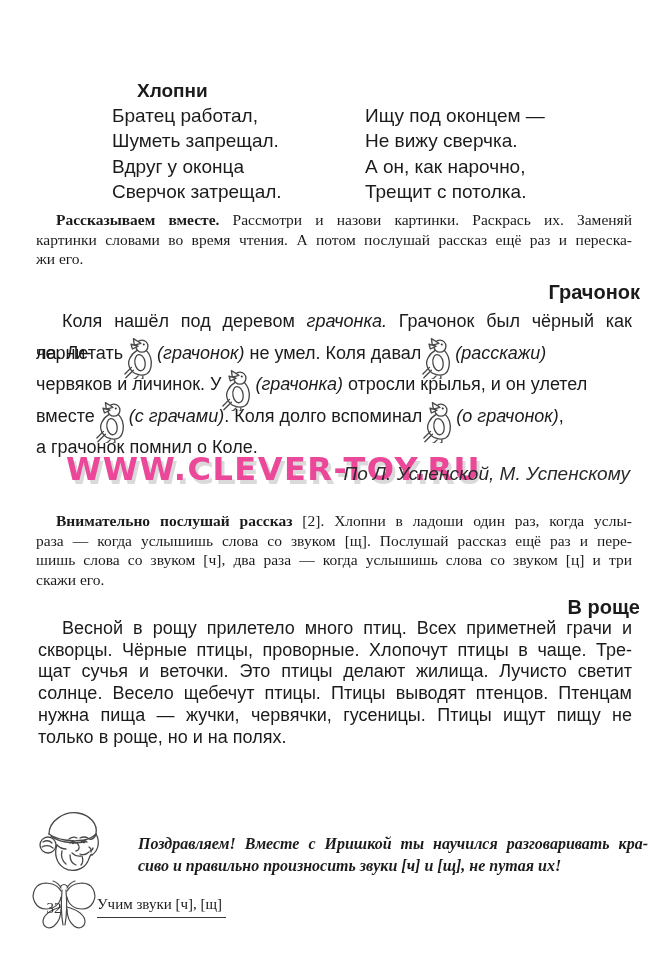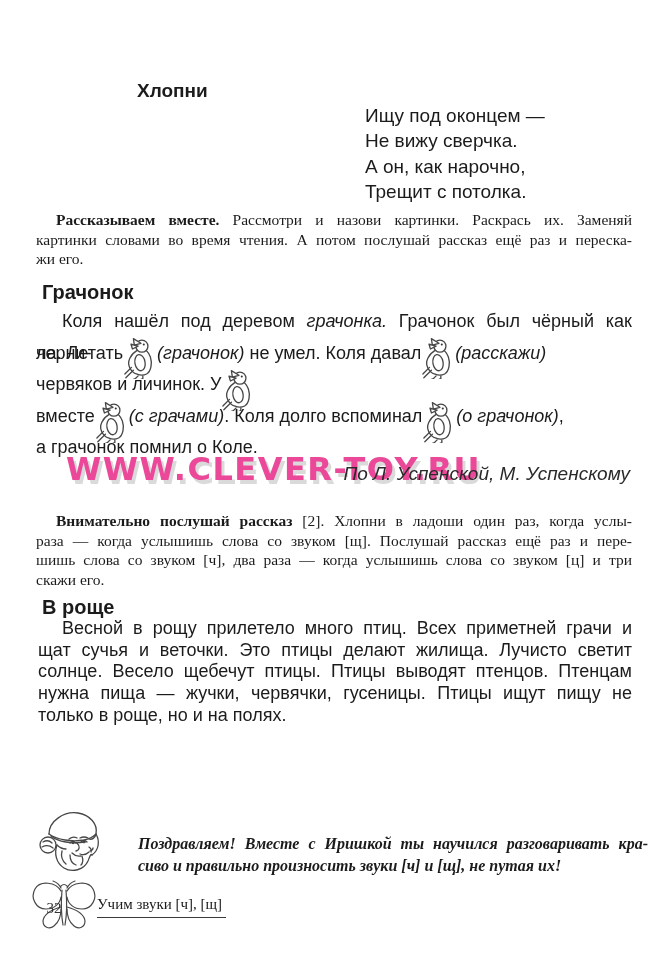--- a/index.html
+++ b/index.html
@@ -13,21 +13,21 @@
   
   .serifline { font-family:"Liberation Serif", serif; font-size:15.5px; line-height:19.5px; }
   .just { text-align:justify; text-align-last:justify; }
   .lead { font-weight:bold; }
 
   
   .poem-title { font-family:"Liberation Sans", sans-serif; font-weight:bold; font-size:19px; }
   .poem-col { font-family:"Liberation Sans", sans-serif; font-size:19px; line-height:25.3px; }
 
   
-  .story-title { font-family:"Liberation Sans", sans-serif; font-weight:bold; font-size:20px; text-align:left; }
+  .story-title { font-family:"Liberation Sans", sans-serif; font-weight:bold; font-size:20px; text-align:right; }
   .s-sans { font-family:"Liberation Sans", sans-serif; font-size:18px; }
   .srow { height:31.6px; display:flex; align-items:center; overflow:visible; }
   .srow-text { height:31.6px; line-height:31.6px; }
   .it { font-style:italic; }
   .chick { width:34px; height:44px; flex:none; position:relative; top:4px; }
 
   .story2-line { font-family:"Liberation Sans", sans-serif; font-size:18px; line-height:21.7px; }
 
   
   .watermark {
@@ -72,20 +72,26 @@
           <path d="M8.5,9.5 L16,11.5 L10,14.5 Z"></path>
         </g>
         <circle cx="22" cy="9.8" r="1.1" fill="#333333"></circle>
       </symbol>
     </defs>
   </svg>
 
 
   <div class="abs poem-title" style="left:137px; top:80px;">Хлопни</div>
 
+  <div class="abs poem-col" style="left:112px; top:103px;">
+    <div>Братец работал,</div>
+    <div>Шуметь запрещал.</div>
+    <div>Вдруг у оконца</div>
+    <div>Сверчок затрещал.</div>
+  </div>
   <div class="abs poem-col" style="left:365px; top:103px;">
     <div>Ищу под оконцем —</div>
     <div>Не вижу сверчка.</div>
     <div>А он, как нарочно,</div>
     <div>Трещит с потолка.</div>
   </div>
 
   <div class="abs" style="left:36px; top:210px; width:596px;">
     <div class="serifline just"><span style="display:inline-block; width:20px;"></span><span class="lead">Рассказываем вместе.</span><span> Рассмотри и назови картинки. Раскрась их. Заменяй</span></div>
     <div class="serifline just">картинки словами во время чтения. А потом послушай рассказ ещё раз и переска-</div>
@@ -107,20 +113,21 @@
           <use href="#chick"></use>
         </svg>
       <span class="it">(расскажи)</span>
     </div>
 
     <div class="srow">
       <span>червяков и личинок. У</span>
       <svg class="chick">
           <use href="#chick"></use>
         </svg>
+      <span><span class="it">(грачонка)</span><span> отросли крылья, и он улетел</span></span>
     </div>
 
     <div class="srow">
       <span>вместе</span>
       <svg class="chick">
           <use href="#chick"></use>
         </svg>
       <span><span class="it">(с грачами)</span><span>. Коля долго вспоминал</span></span>
       <svg class="chick">
           <use href="#chick"></use>
@@ -138,20 +145,21 @@
     <div class="serifline just"><span style="display:inline-block; width:20px;"></span><span class="lead">Внимательно послушай рассказ</span><span> [2]. Хлопни в ладоши один раз, когда услы-</span></div>
     <div class="serifline just">раза — когда услышишь слова со звуком [щ]. Послушай рассказ ещё раз и пере-</div>
     <div class="serifline just">шишь слова со звуком [ч], два раза — когда услышишь слова со звуком [ц] и три</div>
     <div class="serifline">скажи его.</div>
   </div>
 
   <div class="abs story-title" style="left:42px; top:596px; width:598px;">В роще</div>
 
   <div class="abs" style="left:38px; top:618px; width:594px;">
     <div class="story2-line just"><span style="display:inline-block; width:24px;"></span><span>Весной в рощу прилетело много птиц. Всех приметней грачи и</span></div>
+    <div class="story2-line just">скворцы. Чёрные птицы, проворные. Хлопочут птицы в чаще. Тре-</div>
     <div class="story2-line just">щат сучья и веточки. Это птицы делают жилища. Лучисто светит</div>
     <div class="story2-line just">солнце. Весело щебечут птицы. Птицы выводят птенцов. Птенцам</div>
     <div class="story2-line just">нужна пища — жучки, червячки, гусеницы. Птицы ищут пищу не</div>
     <div class="story2-line">только в роще, но и на полях.</div>
   </div>
 
   <svg class="abs" style="left:34px; top:808px;" width="74" height="68" viewBox="0 0 74 68">
     <g fill="none" stroke="#474747" stroke-width="1.3" stroke-linecap="round">
       <path d="M15,26 C15,13 30,3 44,5 C56,7 64,16 62,26 C61,30 58,32 55,31"></path>
       <path d="M15,26 C23,32 38,34 50,32 C55,31 59,29 62,26"></path>

